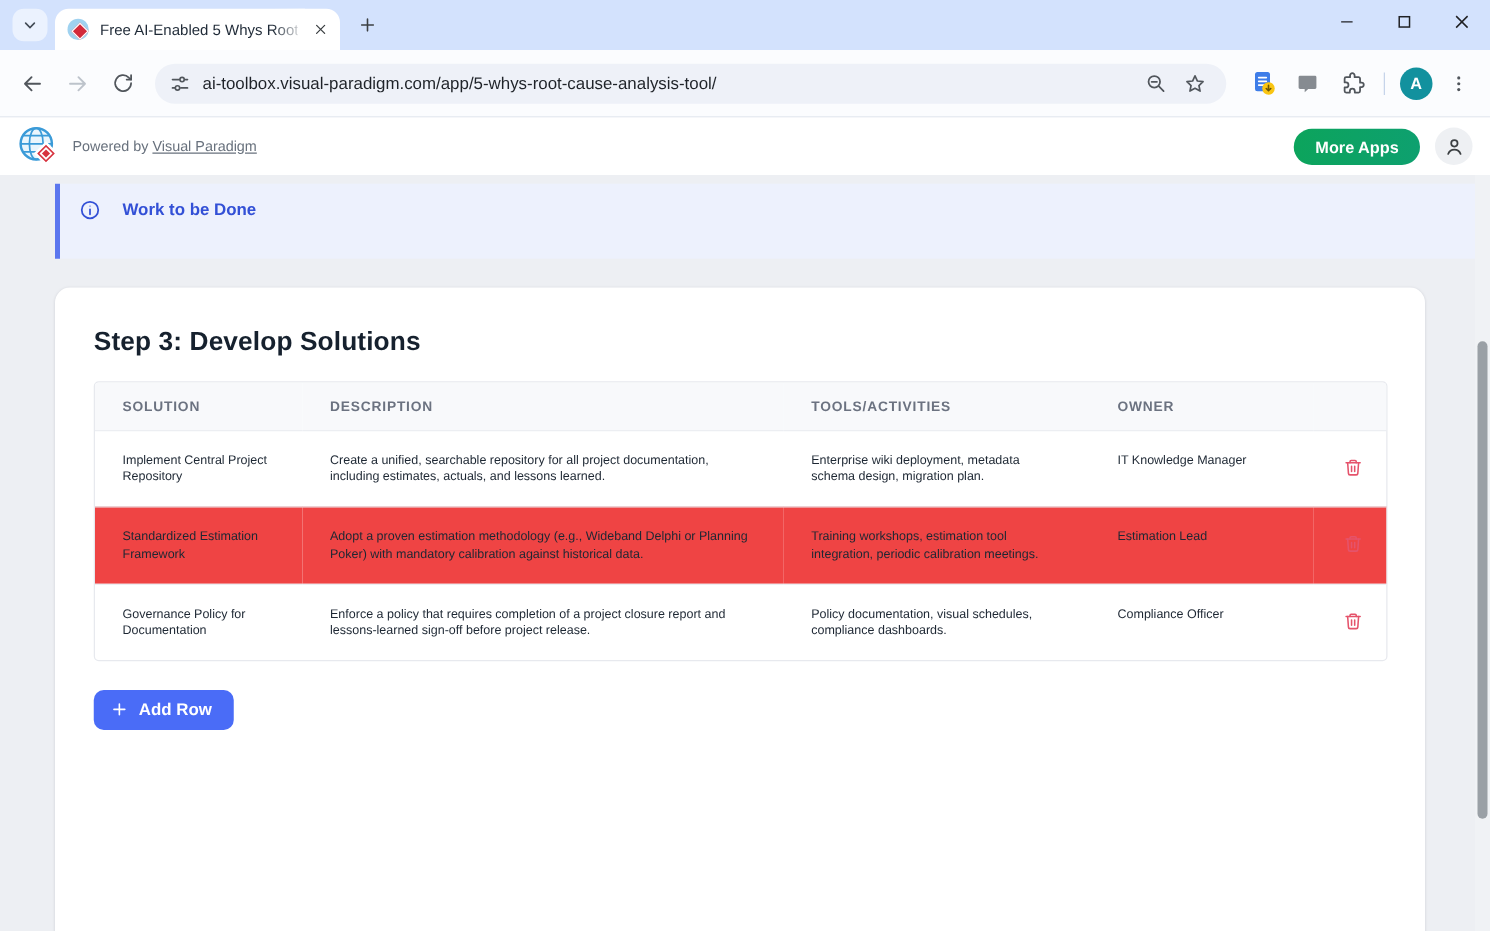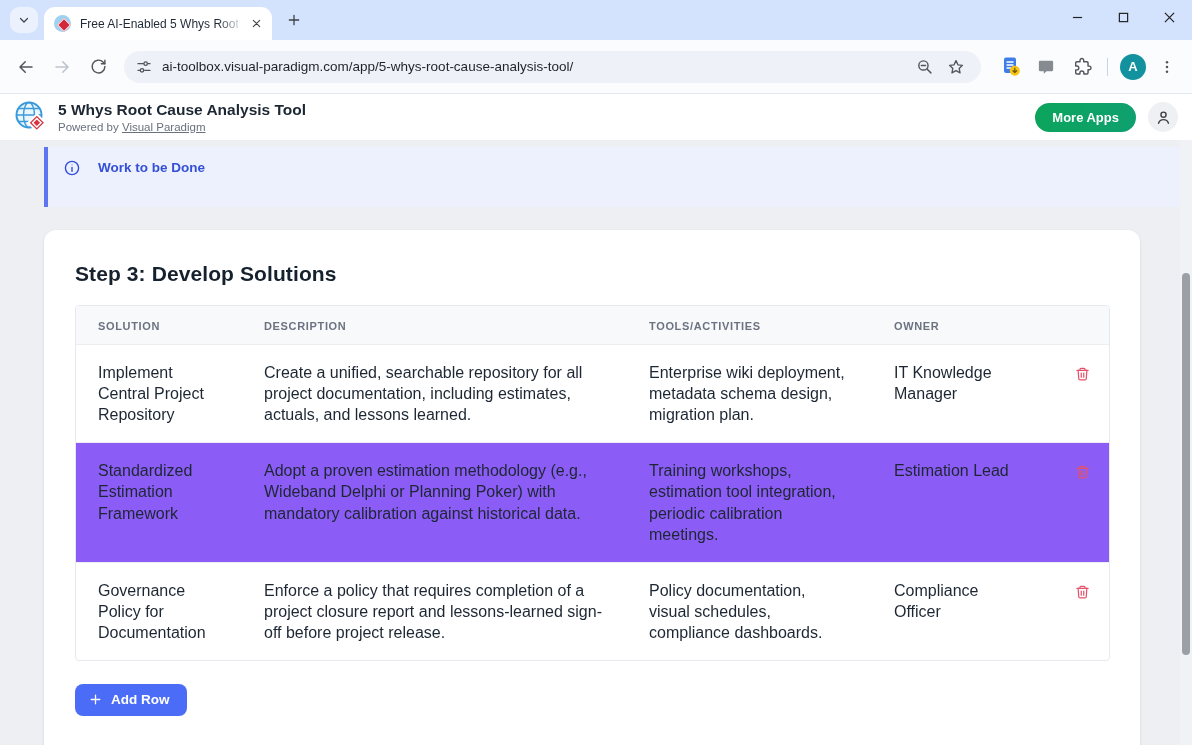--- a/index.html
+++ b/index.html
@@ -68,23 +68,23 @@
 
   .card { position:absolute; left:44px; width:1096px; top:90px; height:548px; background:#fff;
     border-radius:12px; box-shadow:0 1px 2px rgba(16,24,40,.05), 0 1px 3px rgba(16,24,40,.09);
     padding:32px 30px 0 31px; }
   .card h1 { font-size:21px; font-weight:700; color:#16212e; letter-spacing:.1px; }
 
   .table-wrap { margin-top:19px; border:1px solid #e7e9ee; border-radius:4px; overflow:hidden; }
   table { width:100%; border-collapse:separate; border-spacing:0; table-layout:fixed; }
   thead th { background:#f8f9fb; text-align:left; font-size:11px; font-weight:700; color:#6b7280;
     letter-spacing:.06em; padding:14px 22px 12px; }
-  tbody td { padding:17px 22px; vertical-align:top; font-size:16px; color:#1d2733; line-height:1.32;
+  tbody td { padding:17px 22px; vertical-align:top; font-size:10px; color:#1d2733; line-height:1.32;
     border-top:1px solid #eceef2; }
-  tbody tr.alt { background:#8b5cf6; }
+  tbody tr.alt { background:#ef4444; }
   .del-btn { border:none; background:none; color:#e5536b; cursor:pointer; padding:2px; margin-top:2px; }
 
   .add-row { margin-top:23px; display:inline-flex; align-items:center; gap:9px; border:none; cursor:pointer;
     background:#4a6cf7; color:#fff; font-size:13.5px; font-weight:700; padding:8px 17px 9px 14px;
     border-radius:8px; font-family:"Liberation Sans",sans-serif; }
 
   .card-sliver { position:absolute; left:44px; width:1096px; top:608px; height:30px; background:#fff;
     border-radius:12px; box-shadow:0 1px 3px rgba(16,24,40,.09); }
 
   
@@ -219,21 +219,20 @@
     <span class="applogo">
       <svg width="34" height="34" viewBox="0 0 34 34">
         <circle cx="15" cy="15" r="12.5" fill="#eaf6fd" stroke="#3b9bd8" stroke-width="2"></circle>
         <ellipse cx="15" cy="15" rx="5.5" ry="12.5" fill="none" stroke="#3b9bd8" stroke-width="1.4"></ellipse>
         <path d="M2.5 15h25M4.5 8.5h21M4.5 21.5h21" stroke="#3b9bd8" stroke-width="1.4" fill="none"></path>
         <rect x="16.8" y="16.8" width="12" height="12" transform="rotate(45 22.8 22.8)" fill="#d7333f" stroke="#fff" stroke-width="2"></rect>
         <rect x="19.8" y="19.8" width="6" height="6" transform="rotate(45 22.8 22.8)" fill="none" stroke="#fff" stroke-width="1.4"></rect>
       </svg>
     </span>
     <div class="apptitles">
-      <div class="apptitle">5 Whys Root Cause Analysis Tool</div>
       <div class="appsub">
         <span>Powered by</span>
         <a>Visual Paradigm</a>
       </div>
     </div>
     <button class="more-apps">More Apps</button>
     <button class="user-btn">
       <span>
         <svg width="17" height="17" viewBox="0 0 24 24" fill="none" stroke="#3c4043" stroke-width="2" stroke-linecap="round">
             <circle cx="12" cy="8" r="3.6"></circle>

